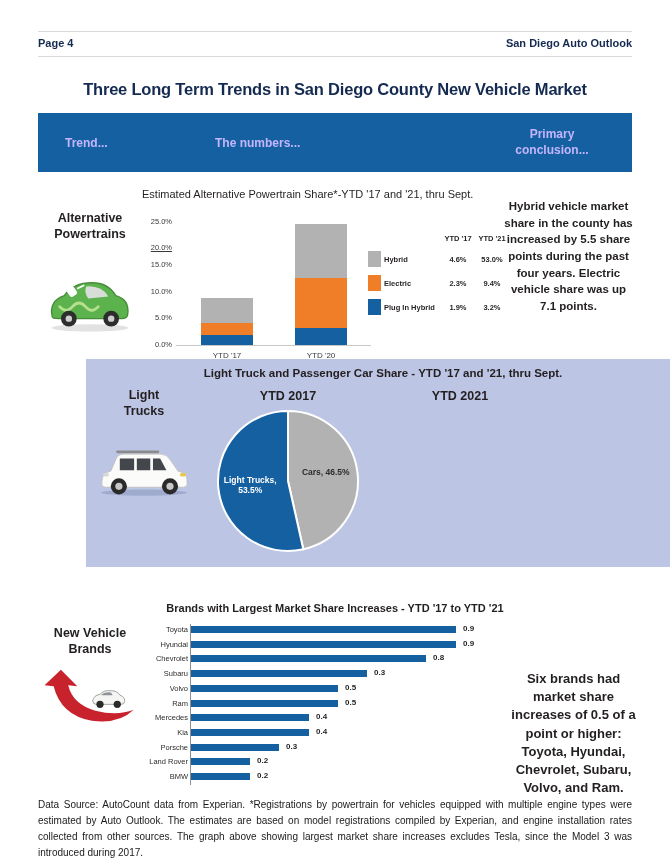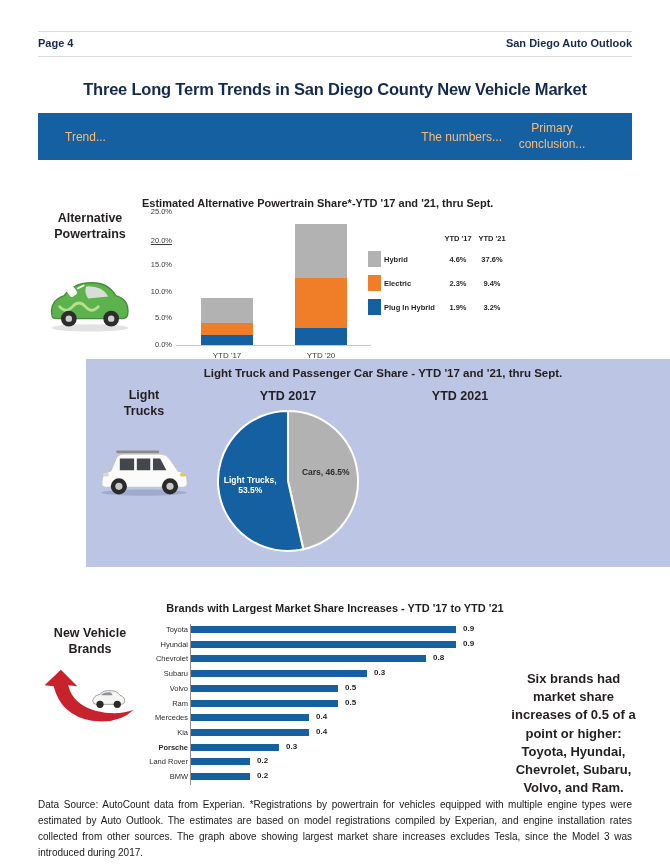--- a/index.html
+++ b/index.html
@@ -10,34 +10,34 @@
   }
 
   
   .hairline { position:absolute; left:38px; width:594px; height:1px; background:#d9d9d9; }
   .hdr-row { position:absolute; top:37px; left:38px; width:594px; display:flex; justify-content:space-between; }
   .hdr-text { font-weight:bold; font-size:11px; color:#142a50; }
   .page-title { position:absolute; top:80px; left:0; width:100%; text-align:center;
     font-size:16.5px; font-weight:bold; color:#142a50; letter-spacing:-0.2px; }
 
   
-  .thead { position:absolute; top:113px; left:38px; width:594px; height:47px; background:#1460a1;
-    color:#fdba74; font-weight:normal; font-size:12px; display:flex; align-items:center; }
+  .thead { position:absolute; top:113px; left:38px; width:594px; height:59px; background:#1460a1;
+    color:#c4b5fd; font-weight:bold; font-size:12px; display:flex; align-items:center; }
   .th-trend { margin-left:27px; width:150px; }
-  .th-numbers { flex:1; text-align:right; }
+  .th-numbers { flex:1; text-align:left; }
   .th-conclusion { width:100px; margin-right:30px; text-align:center; line-height:1.3; }
 
   
   .trend-label { font-size:12.5px; font-weight:bold; line-height:1.3; color:#231f20; text-align:center; }
   .conclusion-text { font-weight:bold; text-align:center; color:#231f20; }
 
   
   .r1-left { position:absolute; top:210px; left:38px; width:104px; text-align:center; }
   .r1-left svg { margin-top:30px; }
-  .chart1-title { position:absolute; top:197px; left:142px; width:370px; font-size:11px; font-weight:bold; white-space:nowrap; }
+  .chart1-title { position:absolute; top:188px; left:142px; width:370px; font-size:11px; font-weight:normal; white-space:nowrap; }
   .chart1 { position:absolute; top:208px; left:142px; width:365px; height:160px; }
   .c1-yaxis { position:absolute; left:0; top:4px; width:30px; height:133px; }
   .c1-tick { position:absolute; right:0; width:30px; text-align:right; font-size:7.5px; color:#3a3a3a; }
   .c1-plot { position:absolute; left:34px; top:4px; width:195px; height:133px; border-bottom:1px solid #c9c9c9; }
   .c1-seg { position:absolute; width:52px; }
   .c1-cat { position:absolute; bottom:-15px; width:60px; text-align:center; font-size:8px; color:#3a3a3a; }
   .c1-legend { position:absolute; left:226px; top:26px; display:grid;
     grid-template-columns:13px 56px 30px 32px; column-gap:3px; row-gap:8px;
     font-size:7.5px; font-weight:bold; align-items:center; }
   .lg-hdr { text-align:center; }
@@ -112,53 +112,54 @@
   </div>
 
   <div class="chart1-title">Estimated Alternative Powertrain Share*-YTD '17 and '21, thru Sept.</div>
 
   <div class="chart1">
     <div class="c1-yaxis">
         <div class="c1-tick" style="bottom: -4px;">0.0%</div>
         <div class="c1-tick" style="bottom: 22.6px;">5.0%</div>
         <div class="c1-tick" style="bottom: 49.2px;">10.0%</div>
         <div class="c1-tick" style="bottom: 75.8px;">15.0%</div>
-        <div class="c1-tick" style="bottom: 100px; text-decoration: underline;">20.0%</div>
-        <div class="c1-tick" style="bottom: 129px; margin-top: 22px;">25.0%</div>
+        <div class="c1-tick" style="bottom: 93px; text-decoration: underline;">20.0%</div>
+        <div class="c1-tick" style="bottom: 119px; margin-top: 22px;">25.0%</div>
       </div>
     <div class="c1-plot">
         <div class="c1-seg" style="left: 25px; bottom: 0px; height: 10.1px; background: rgb(20, 96, 161);"></div>
         <div class="c1-seg" style="left: 25px; bottom: 10.108px; height: 12.2px; background: rgb(240, 125, 40);"></div>
         <div class="c1-seg" style="left: 25px; bottom: 22.344px; height: 24.5px; background: rgb(178, 178, 178);"></div>
         <div class="c1-cat" style="left: 21px;">YTD '17</div>
         <div class="c1-seg" style="left: 119px; bottom: 0px; height: 17px; background: rgb(20, 96, 161);"></div>
         <div class="c1-seg" style="left: 119px; bottom: 17.024px; height: 50px; background: rgb(240, 125, 40);"></div>
         <div class="c1-seg" style="left: 119px; bottom: 67.032px; height: 53.7px; background: rgb(178, 178, 178);"></div>
         <div class="c1-cat" style="left: 115px;">YTD '20</div>
       </div>
     <div class="c1-legend">
         <div></div>
         <div></div>
         <div class="lg-hdr">YTD '17</div>
         <div class="lg-hdr">YTD '21</div>
         <div class="lg-swatch" style="background: rgb(178, 178, 178);"></div>
         <div>Hybrid</div>
         <div class="lg-val">4.6%</div>
-        <div class="lg-val">37.6%</div>
+        <div class="lg-val">53.0%</div>
         <div class="lg-swatch" style="background: rgb(240, 125, 40);"></div>
         <div>Electric</div>
         <div class="lg-val">2.3%</div>
         <div class="lg-val">9.4%</div>
         <div class="lg-swatch" style="background: rgb(20, 96, 161);"></div>
         <div>Plug In Hybrid</div>
         <div class="lg-val">1.9%</div>
         <div class="lg-val">3.2%</div>
       </div>
   </div>
 
+  <div class="conclusion-text r1-right">Hybrid vehicle market share in the county has increased by 5.5 share points during the past four years. Electric vehicle share was up 7.1 points.</div>
 
   <div class="band">
     <div class="band-title">Light Truck and Passenger Car Share - YTD '17 and '21, thru Sept.</div>
 
     <div class="r2-left">
       <div class="trend-label">Light Trucks</div>
       <svg viewBox="0 0 110 58" width="100" height="52">
         <ellipse cx="55" cy="52" rx="48" ry="3.5" fill="#9fabcd"></ellipse>
         <rect x="24" y="5" width="48" height="3" rx="1.5" fill="#8b8b8b"></rect>
         <path d="M8 40 Q8 30 18 28 L24 14 Q26 9 33 9 L74 9 Q80 9 84 15 L93 28 Q103 30 103 38 L103 43 Q103 46 99 46 L12 46 Q8 46 8 43 Z" fill="#fbfbf9" stroke="#bfbfbf"></path>
@@ -218,21 +219,21 @@
       <div class="c3-value" style="top: 58.8px; left: 197px;">0.5</div>
       <div class="c3-label" style="top: 74.5px;">Ram</div>
       <div class="c3-bar" style="top: 75.5px; width: 147px; background: rgb(20, 96, 161);"></div>
       <div class="c3-value" style="top: 73.5px; left: 197px;">0.5</div>
       <div class="c3-label" style="top: 89.2px;">Mercedes</div>
       <div class="c3-bar" style="top: 90.2px; width: 118px; background: rgb(20, 96, 161);"></div>
       <div class="c3-value" style="top: 88.2px; left: 168px;">0.4</div>
       <div class="c3-label" style="top: 103.9px;">Kia</div>
       <div class="c3-bar" style="top: 104.9px; width: 118px; background: rgb(20, 96, 161);"></div>
       <div class="c3-value" style="top: 102.9px; left: 168px;">0.4</div>
-      <div class="c3-label" style="top: 118.6px; font-weight: bold;">Porsche</div>
+      <div class="c3-label" style="top: 118.6px;">Porsche</div>
       <div class="c3-bar" style="top: 119.6px; width: 88px; background: rgb(20, 96, 161);"></div>
       <div class="c3-value" style="top: 117.6px; left: 138px;">0.3</div>
       <div class="c3-label" style="top: 133.3px;">Land Rover</div>
       <div class="c3-bar" style="top: 134.3px; width: 59px; background: rgb(20, 96, 161);"></div>
       <div class="c3-value" style="top: 132.3px; left: 109px;">0.2</div>
       <div class="c3-label" style="top: 148px;">BMW</div>
       <div class="c3-bar" style="top: 149px; width: 59px; background: rgb(20, 96, 161);"></div>
       <div class="c3-value" style="top: 147px; left: 109px;">0.2</div>
     </div>
 

